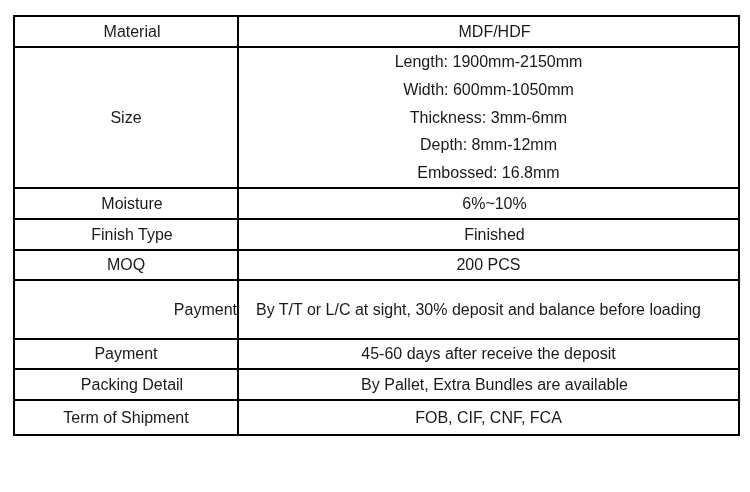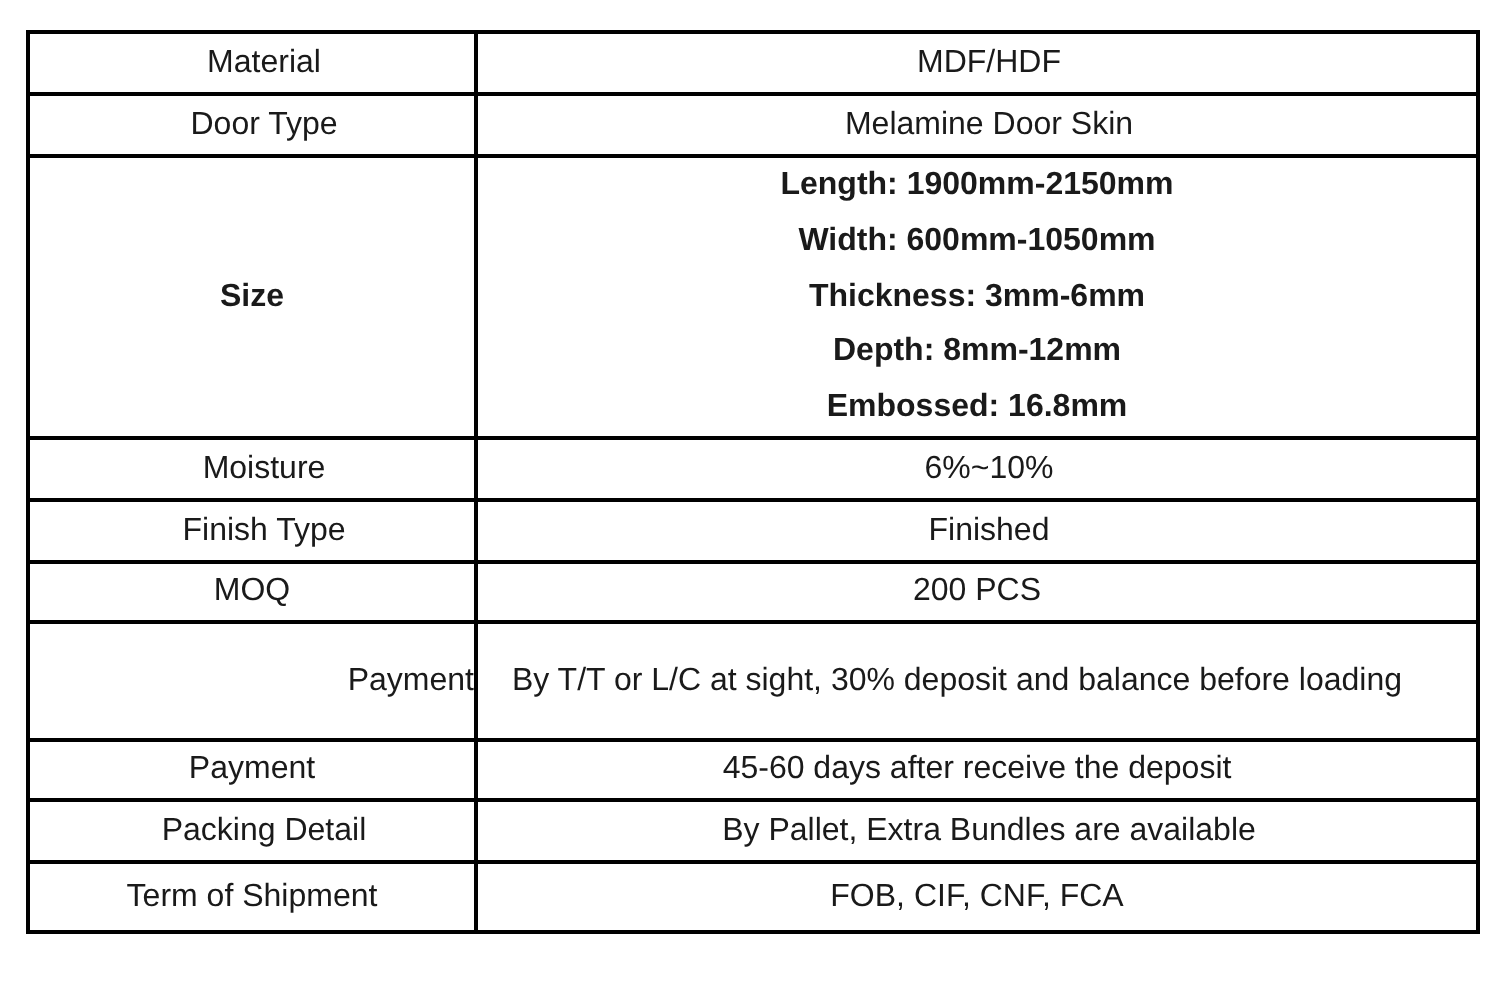--- a/index.html
+++ b/index.html
@@ -30,21 +30,21 @@
     vertical-align: middle;
     text-align: center;
     padding: 0;
     overflow: hidden;
   }
   col.c1 { width: 224px; }
   col.c2 { width: 501px; }
 
   tr.h-std  td { height: 29px; padding-left: 12px; }
   tr.h-sm   td { height: 28px; }
-  tr.h-size td { height: 139px; font-weight: bold; }
+  tr.h-size td { height: 139px; }
   tr.h-pay  td { height: 57px; text-align: right; }
   tr.h-last td { height: 33px; }
 
   .size-line {
     height: 27.8px;
     line-height: 27.8px;
   }
   td.pay-cell {
     text-align: left;
     padding: 0 14px;
@@ -64,24 +64,20 @@
         <col class="c1">
         <col class="c2">
       </colgroup>
     <tbody>
 
       <tr class="h-std">
         <td>Material</td>
         <td>MDF/HDF</td>
       </tr>
 
-      <tr class="h-std">
-        <td>Door Type</td>
-        <td>Melamine Door Skin</td>
-      </tr>
 
       <tr class="h-size">
         <td>Size</td>
         <td>
           <div class="size-line">Length: 1900mm-2150mm</div>
           <div class="size-line">Width: 600mm-1050mm</div>
           <div class="size-line">Thickness: 3mm-6mm</div>
           <div class="size-line">Depth: 8mm-12mm</div>
           <div class="size-line">Embossed: 16.8mm</div>
         </td>

